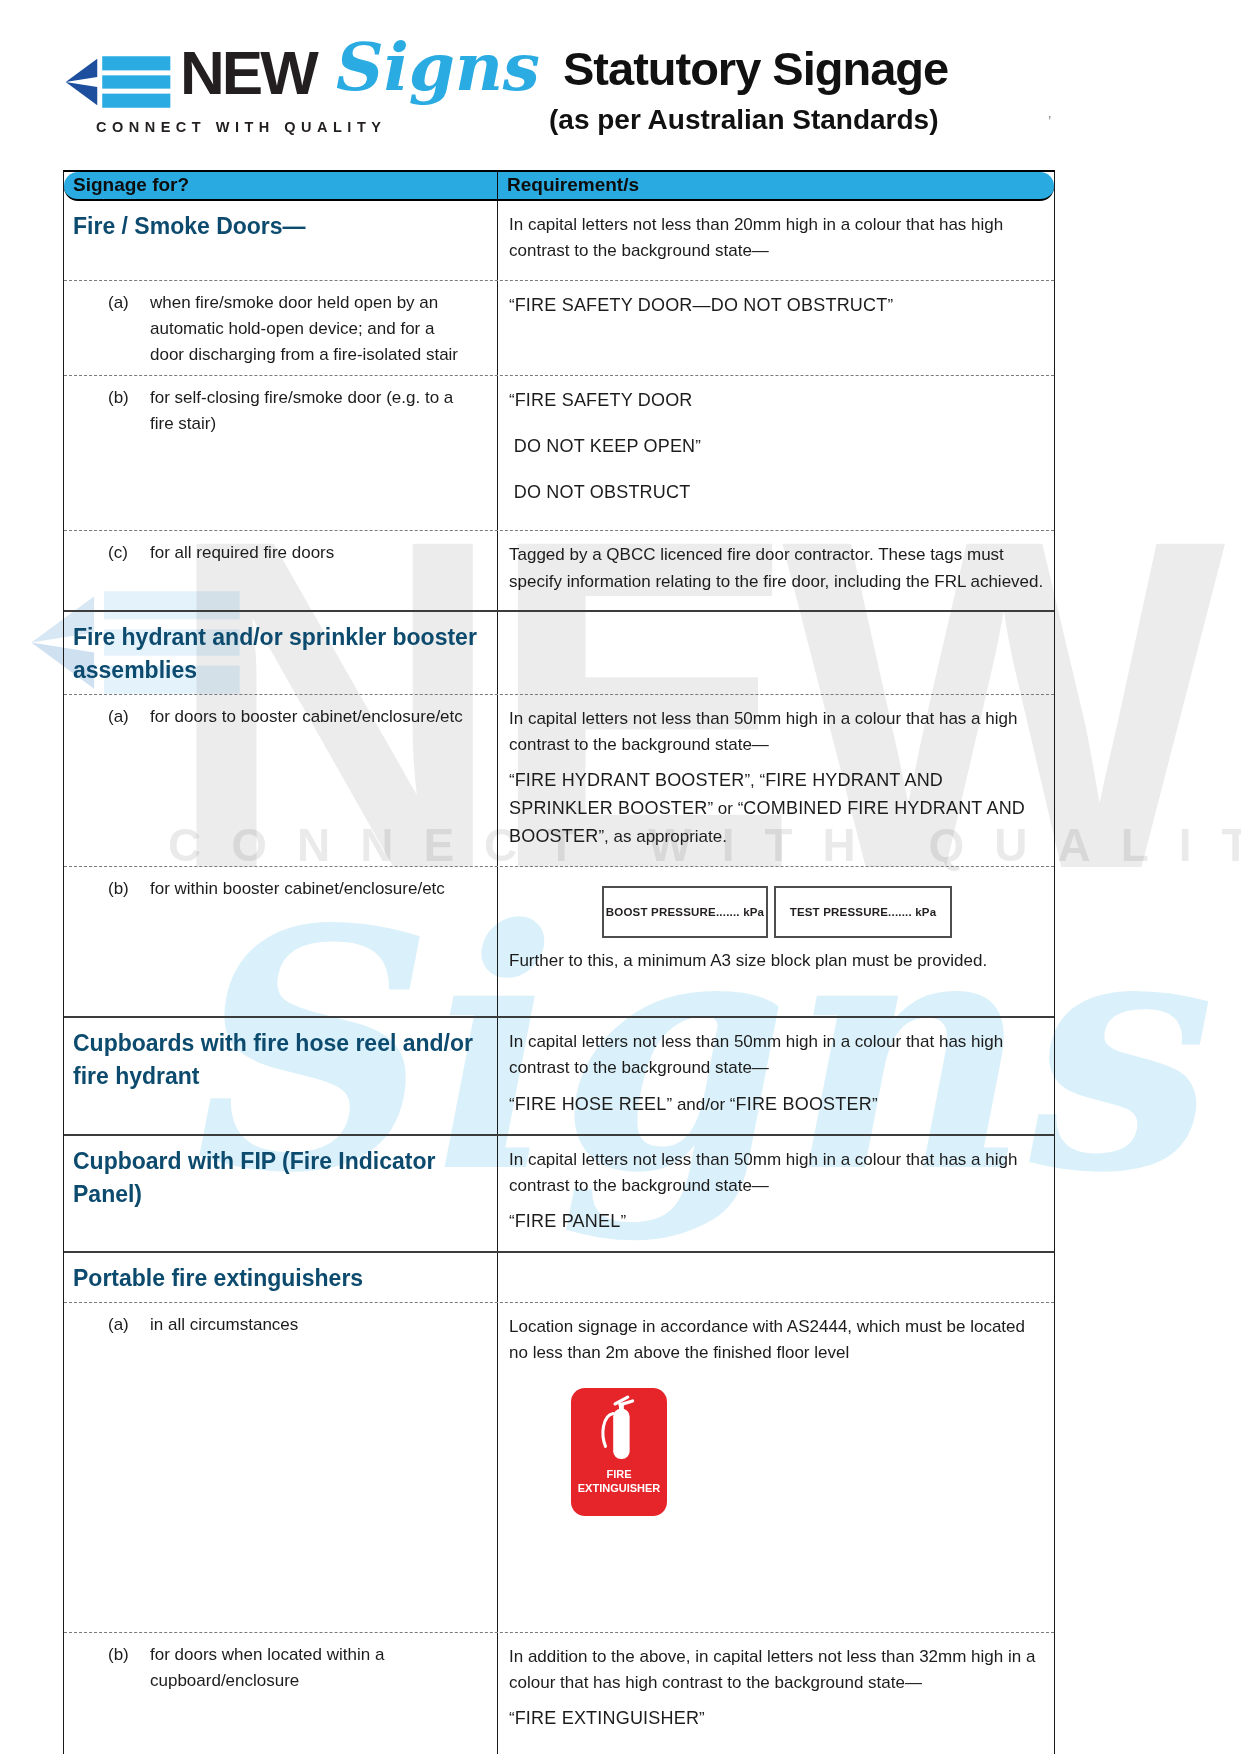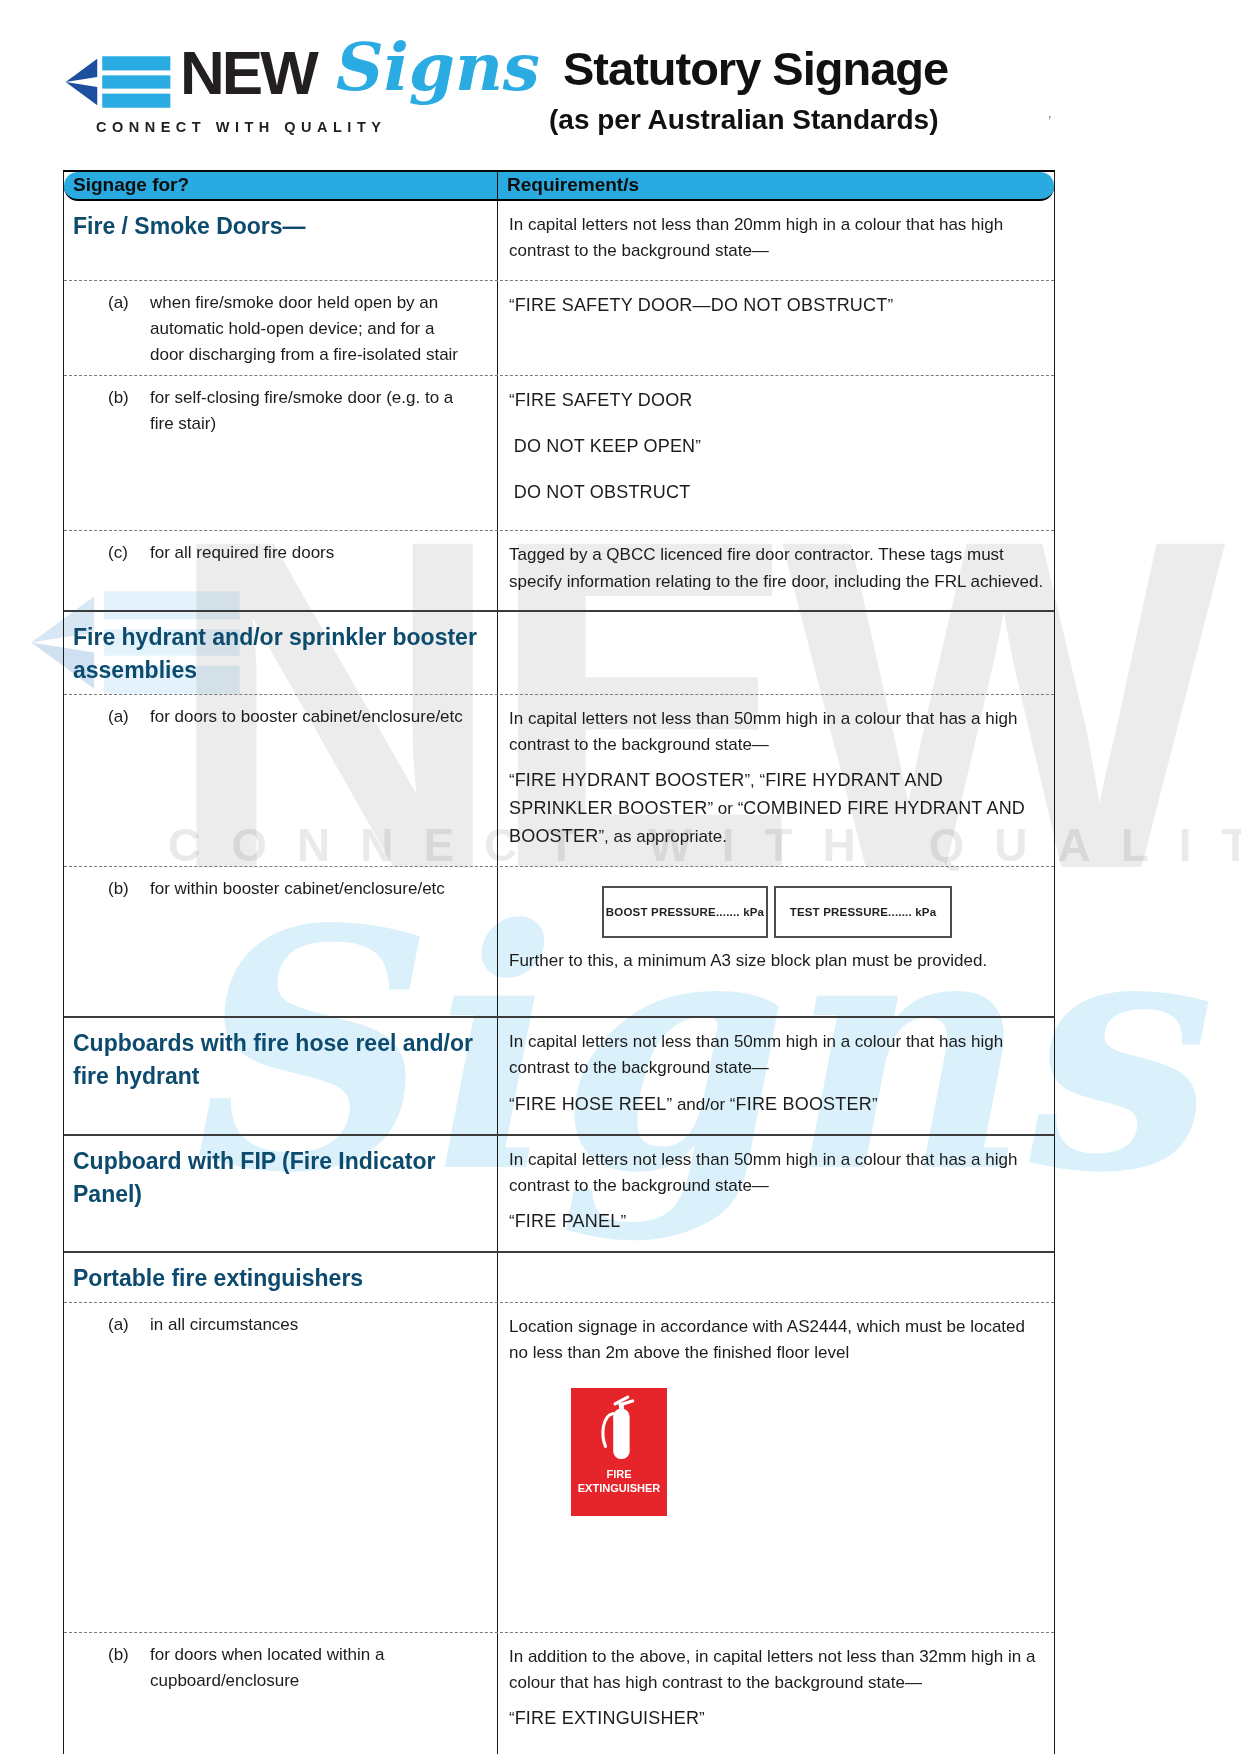--- a/index.html
+++ b/index.html
@@ -79,21 +79,21 @@
   .pboxes { display:flex; gap:6px; margin:12px 0 10px 93px; }
   .pbox {
     width:166px; height:52px; border:2px solid #4d4d4f; background:#fff;
     display:flex; align-items:center; justify-content:center;
     font-size:11.5px; font-weight:bold; color:#231f20; letter-spacing:.2px;
   }
   .pbox:last-child { width:178px; }
   
   .ext-sign {
     width:96px; height:128px; background:#e6252b; margin:22px 0 12px 62px;
-    display:flex; flex-direction:column; align-items:center; padding-top:4px;
+    display:flex; flex-direction:column; align-items:center; padding-top:4px;border-radius:14px;
   }
   .ext-sign svg { width:58px; height:74px; flex:0 0 auto; }
   .ext-lines { text-align:center; color:#fff; font-weight:bold; font-size:11px; line-height:1.2; margin-top:2px; }
 </style>
 </head>
 <body>
 
 <div class="page">
 
   <svg class="wm wm-pencil" viewBox="0 0 130 72">

